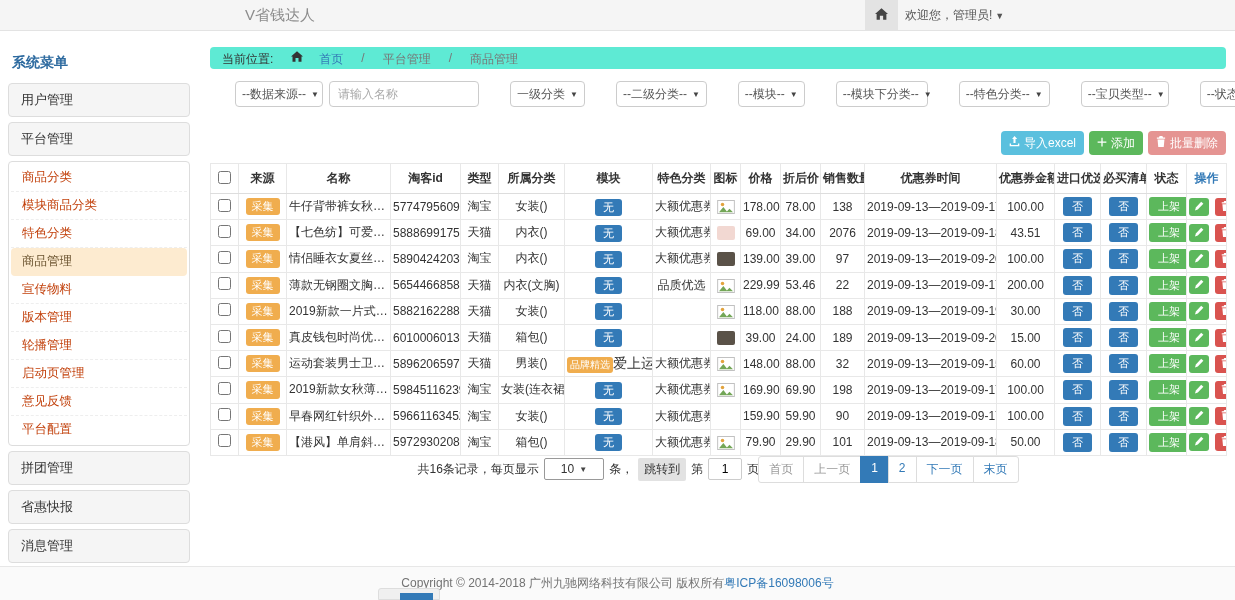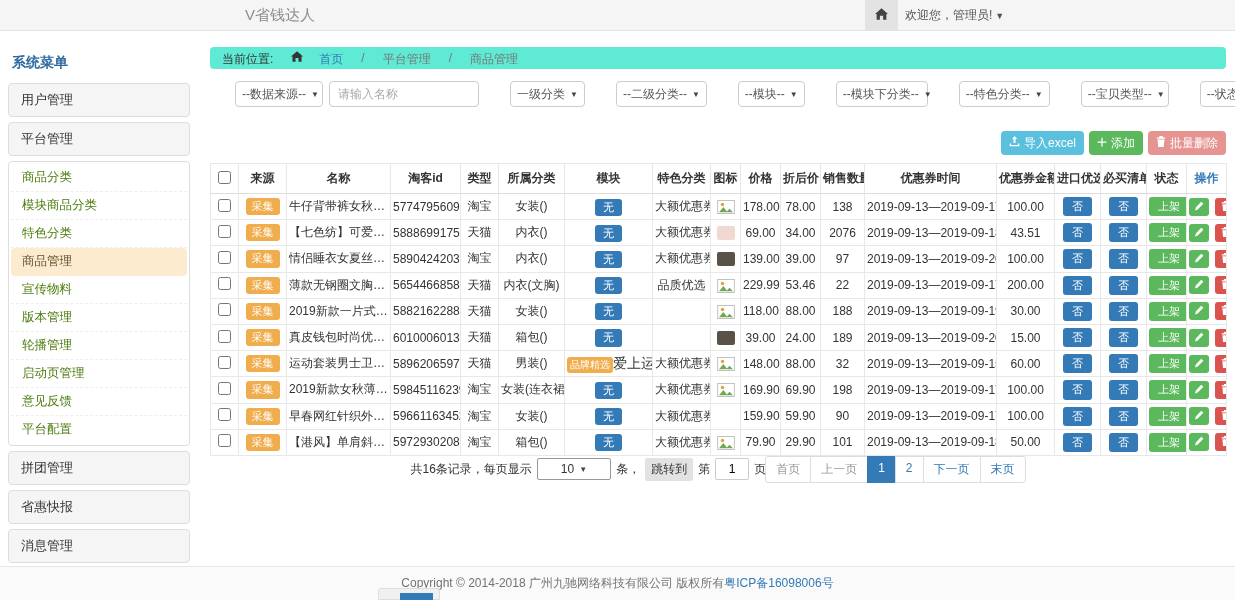--- a/index.html
+++ b/index.html
@@ -11,21 +11,21 @@
   .brand { position:absolute; left:245px; top:0; line-height:30px; font-size:15px; color:#8c8c8c; }
   .home-box { position:absolute; left:865px; top:0; width:33px; height:30px; background:#e3e3e3; display:flex; align-items:center; justify-content:center; color:#444; cursor:pointer; }
   .welcome { position:absolute; left:905px; top:0; line-height:30px; color:#555; cursor:pointer; }
   .caret { font-size:9px; color:#555; margin-left:3px; }
 
   
   .sidebar { position:absolute; left:8px; top:45px; width:182px; z-index:1; }
   .menu-title { color:#2d6a9f; font-weight:bold; font-size:14px; padding:9px 4px 11px; }
   .group-header { background:#f5f5f5; border:1px solid #ddd; border-radius:4px; padding:7px 12px; color:#333; margin-bottom:5px; font-size:13px; cursor:pointer; }
   .submenu { border:1px solid #ddd; border-radius:4px; background:#fff; margin-bottom:5px; padding:2px; }
-  .submenu-item { padding:5px 11px; color:#4d7c0f; border-bottom:1px dashed #eee; font-size:12.5px; cursor:pointer; }
+  .submenu-item { padding:5px 11px; color:#c2410c; border-bottom:1px dashed #eee; font-size:12.5px; cursor:pointer; }
   .submenu-item:last-child { border-bottom:none; }
   .submenu-item.active { background:#fdebd0; border-radius:4px; color:#6b5430; border-bottom-color:transparent; }
 
   
   .main { position:absolute; left:210px; top:47px; width:1016px; z-index:1; }
   .breadcrumb { background:#5eead4; border-radius:4px; padding:4px 12px; color:#777; display:flex; gap:18px; height:22px; }
   .breadcrumb .loc { color:#333; }
   .breadcrumb a { color:#337ab7; text-decoration:none; cursor:pointer; }
   .crumb-home-icon { color:#333; display:inline-flex; margin-right:-2px; }
 
@@ -68,21 +68,21 @@
   .icon-btn.del { background:#d9534f; margin-left:3px; }
 
   .thumb { width:18px; height:14px; display:inline-block; vertical-align:middle; }
   .thumb.photo-dark { background:#5a5248; border-radius:2px; }
   .thumb.photo-light { background:#f2d8d2; border-radius:2px; }
   .thumb.none { visibility:hidden; }
 
   
   .pagebar { display:flex; justify-content:center; align-items:center; width:1016px; }
   .pageinfo { display:flex; align-items:center; gap:5px; color:#333; }
-  .pp-select { border:1px solid #999; border-radius:2px; height:22px; padding:0 23px; display:flex; align-items:center; gap:5px; background:#fff; cursor:pointer; }
+  .pp-select { border:1px solid #999; border-radius:2px; height:22px; padding:0 16px; display:flex; align-items:center; gap:5px; background:#fff; cursor:pointer; }
   .pp-select .arr { font-size:8px; color:#444; }
   .jump-btn { background:#e2e2e2; padding:3px 6px; border-radius:2px; color:#333; cursor:pointer; }
   .jump-input { width:34px; height:22px; border:1px solid #ccc; text-align:center; border-radius:2px; font-size:12px; }
   .pager { display:flex; }
   .pager a { border:1px solid #ddd; padding:4px 10px; margin-left:-1px; color:#337ab7; text-decoration:none; background:#fff; cursor:pointer; }
   .pager a.disabled { color:#999; }
   .pager a.active { background:#337ab7; color:#fff; border-color:#337ab7; }
   .pager a:first-child { border-radius:3px 0 0 3px; }
   .pager a:last-child { border-radius:0 3px 3px 0; }
 

